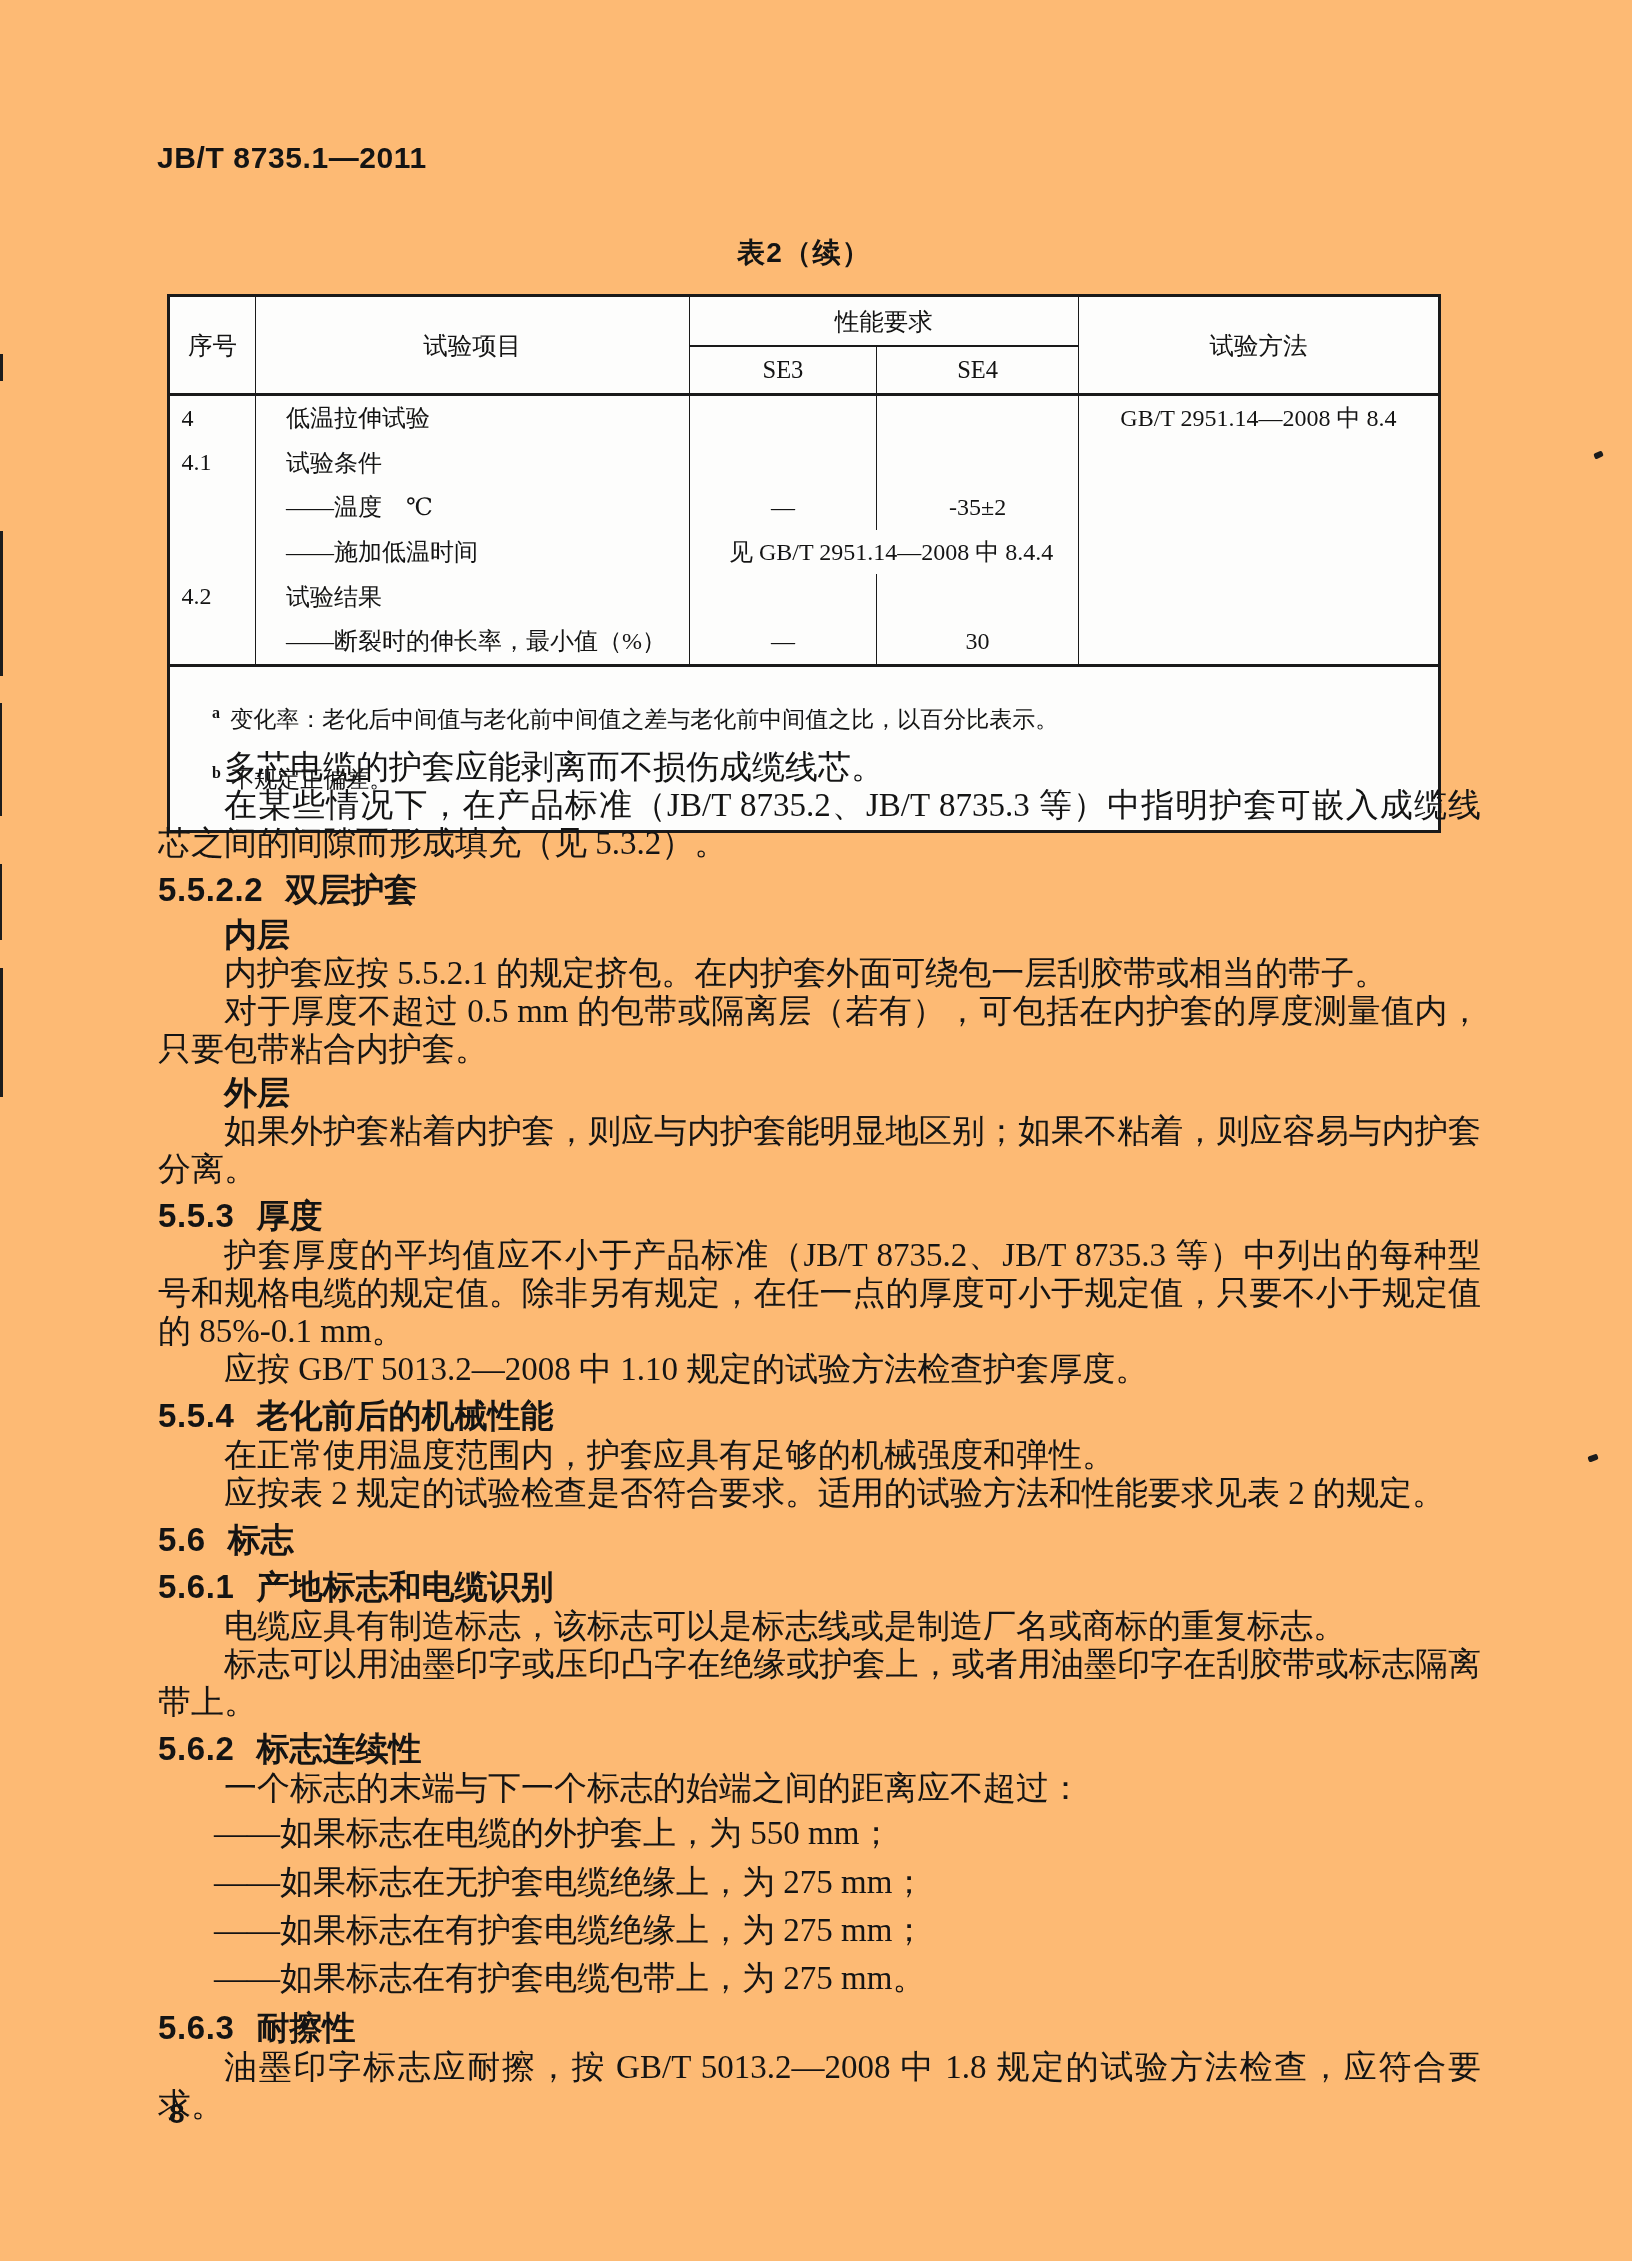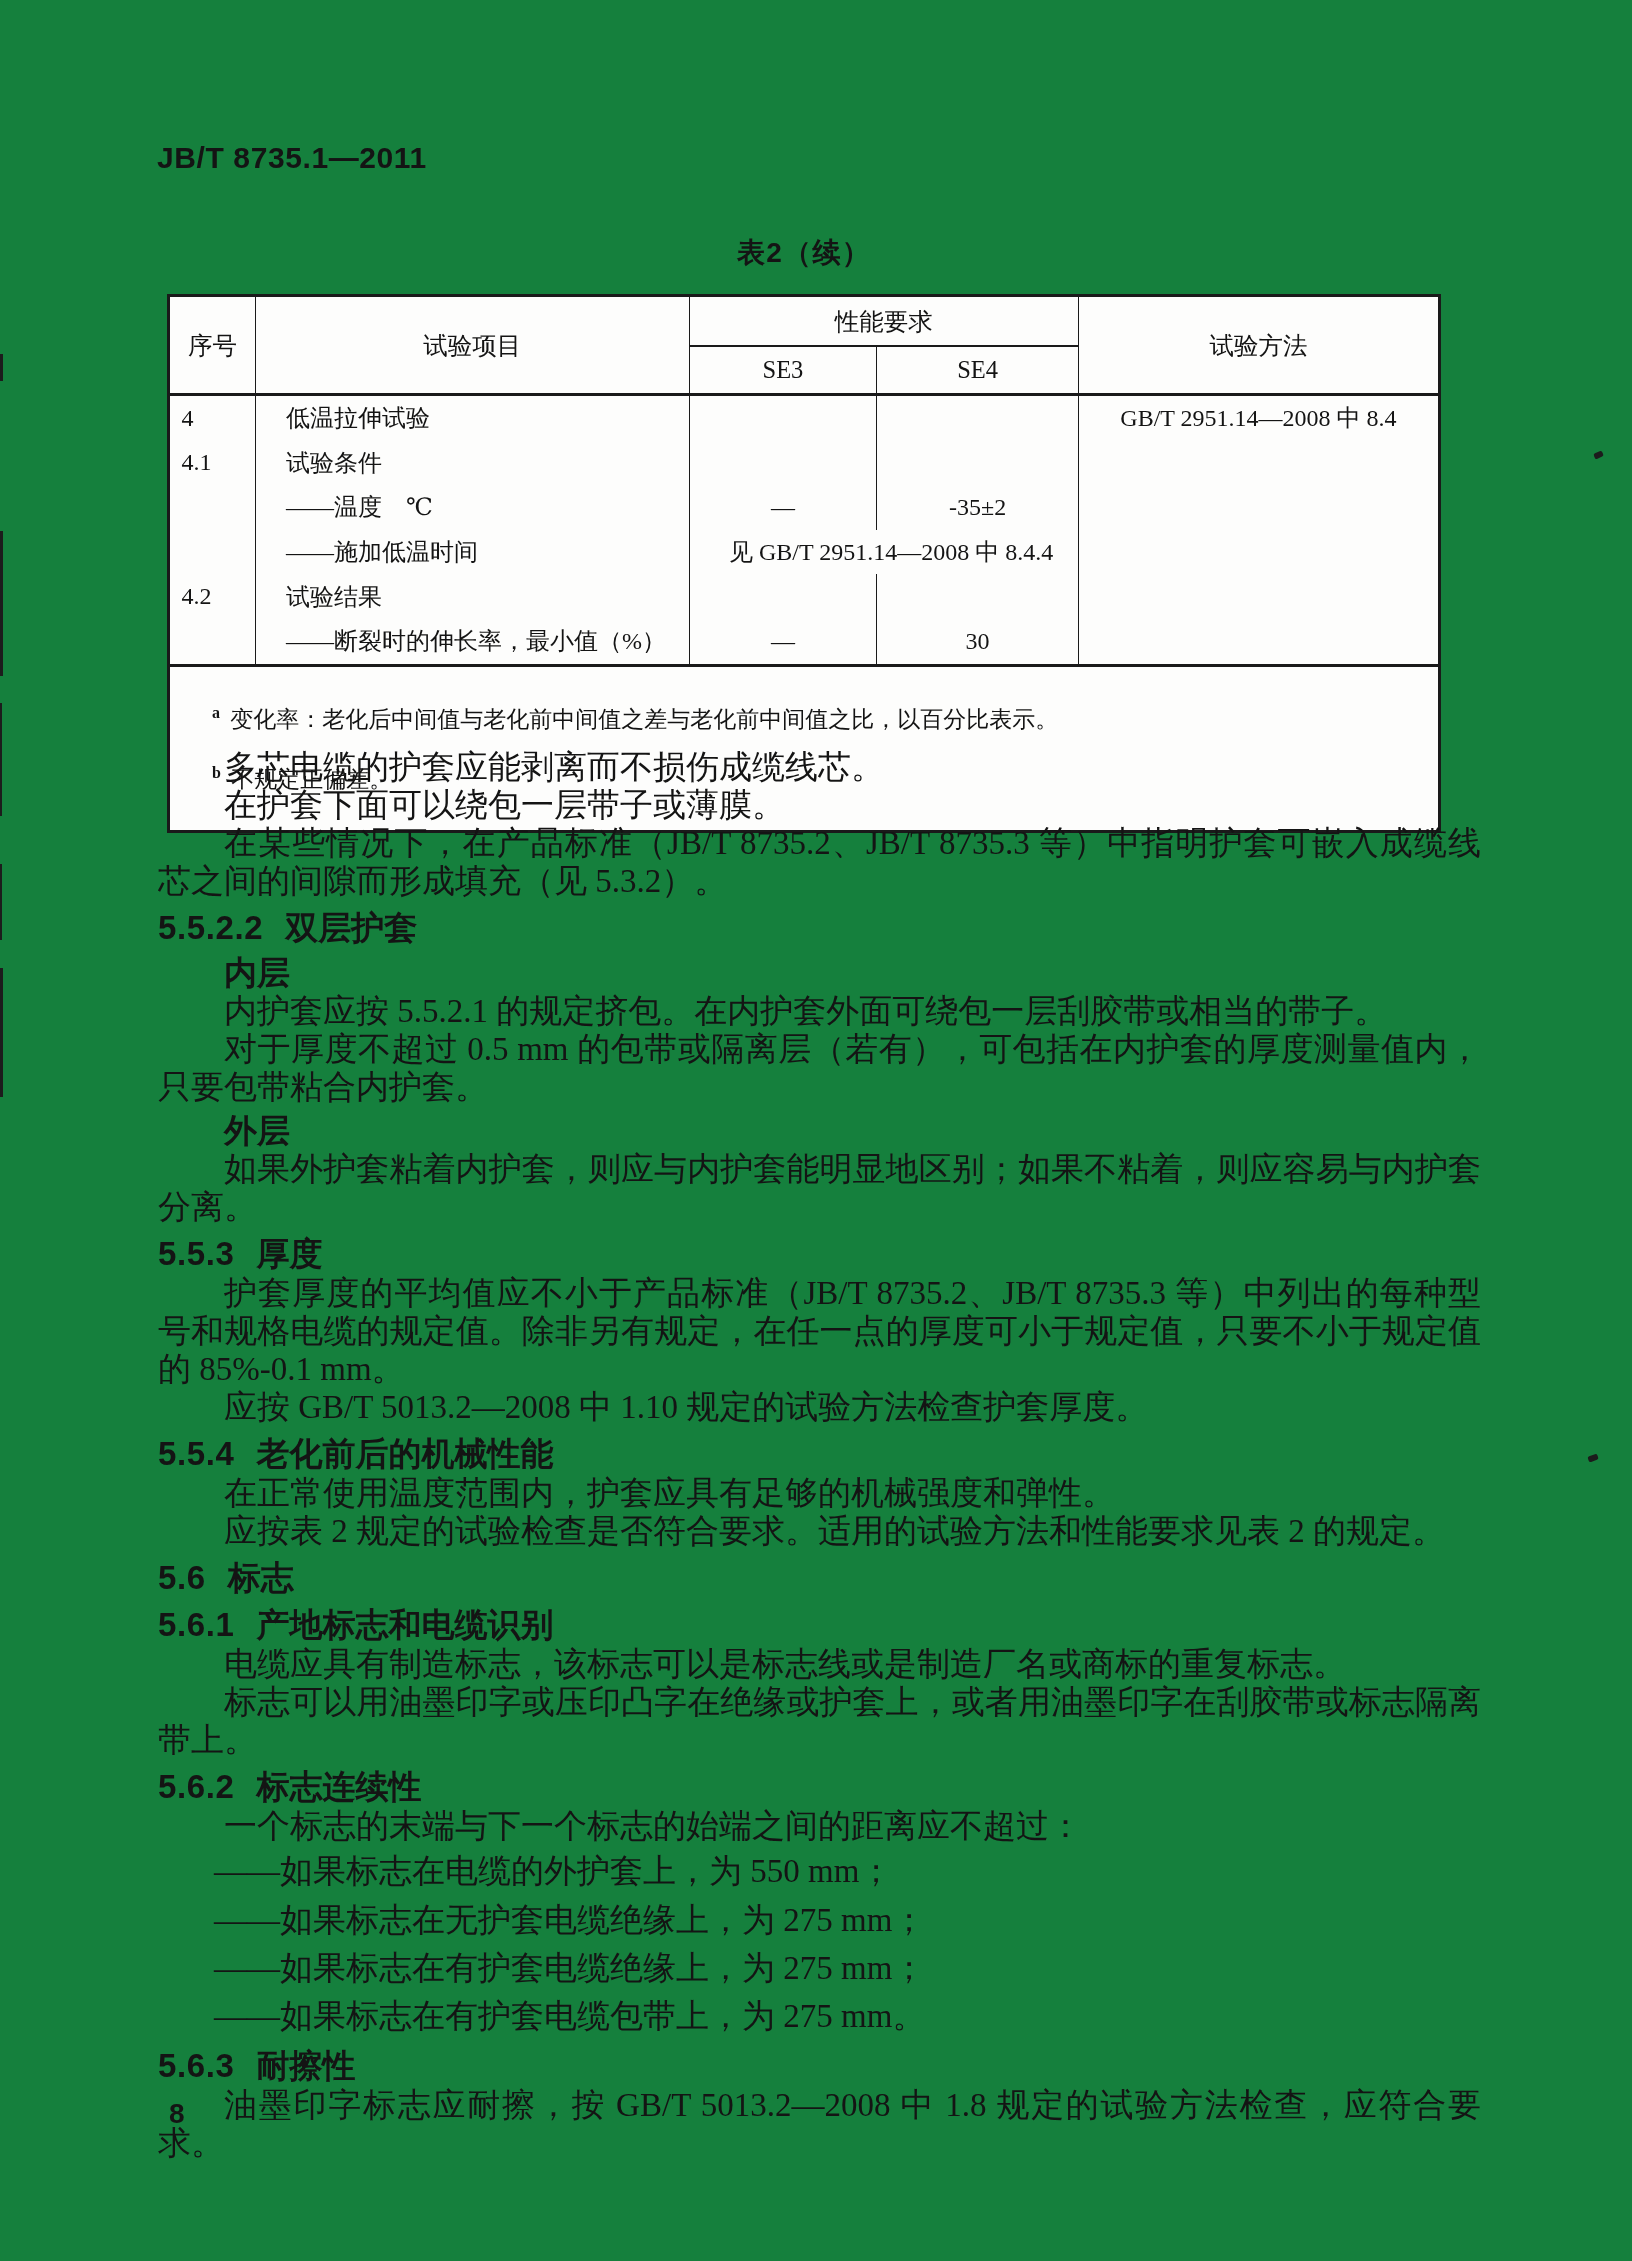--- a/index.html
+++ b/index.html
@@ -4,21 +4,21 @@
 <style>
   html,body{margin:0;padding:0;}
   body{
     width:1633px;height:2261px;
     background:#f4f4f2;
     font-family:"Liberation Serif","DejaVu Serif",serif;
     color:#141414;
   }
   .page{
     position:relative;width:1633px;height:2261px;
-    background:#15803d;overflow:hidden;
+    background:#fdba74;overflow:hidden;
   }
   
   .doc-header{
     position:absolute;left:157px;top:141px;
     font-family:"Liberation Sans","DejaVu Sans",sans-serif;
     font-weight:bold;font-size:30px;letter-spacing:0.6px;
   }
   
   .table-block{position:absolute;left:167px;top:234px;width:1274px;}
   .table-title{
@@ -146,21 +146,20 @@
 
       <div class="t-foot">
         <p class="fn-line"><sup class="fn-marker">a</sup><span>变化率：老化后中间值与老化前中间值之差与老化前中间值之比，以百分比表示。</span></p>
         <p class="fn-line"><sup class="fn-marker">b</sup><span>不规定正偏差。</span></p>
       </div>
     </div>
   </div>
 
   <div class="body-text">
     <p class="para">多芯电缆的护套应能剥离而不损伤成缆线芯。</p>
-    <p class="para">在护套下面可以绕包一层带子或薄膜。</p>
     <p class="para">在某些情况下，在产品标准（JB/T 8735.2、JB/T 8735.3 等）中指明护套可嵌入成缆线芯之间的间隙而形成填充（见 5.3.2）。</p>
     <p class="heading"><span class="h-num">5.5.2.2</span><span>双层护套</span></p>
     <p class="subheading">内层</p>
     <p class="para">内护套应按 5.5.2.1 的规定挤包。在内护套外面可绕包一层刮胶带或相当的带子。</p>
     <p class="para">对于厚度不超过 0.5 mm 的包带或隔离层（若有），可包括在内护套的厚度测量值内，只要包带粘合内护套。</p>
     <p class="subheading">外层</p>
     <p class="para">如果外护套粘着内护套，则应与内护套能明显地区别；如果不粘着，则应容易与内护套分离。</p>
     <p class="heading"><span class="h-num">5.5.3</span><span>厚度</span></p>
     <p class="para">护套厚度的平均值应不小于产品标准（JB/T 8735.2、JB/T 8735.3 等）中列出的每种型号和规格电缆的规定值。除非另有规定，在任一点的厚度可小于规定值，只要不小于规定值的 85%-0.1 mm。</p>
     <p class="para">应按 GB/T 5013.2—2008 中 1.10 规定的试验方法检查护套厚度。</p>

